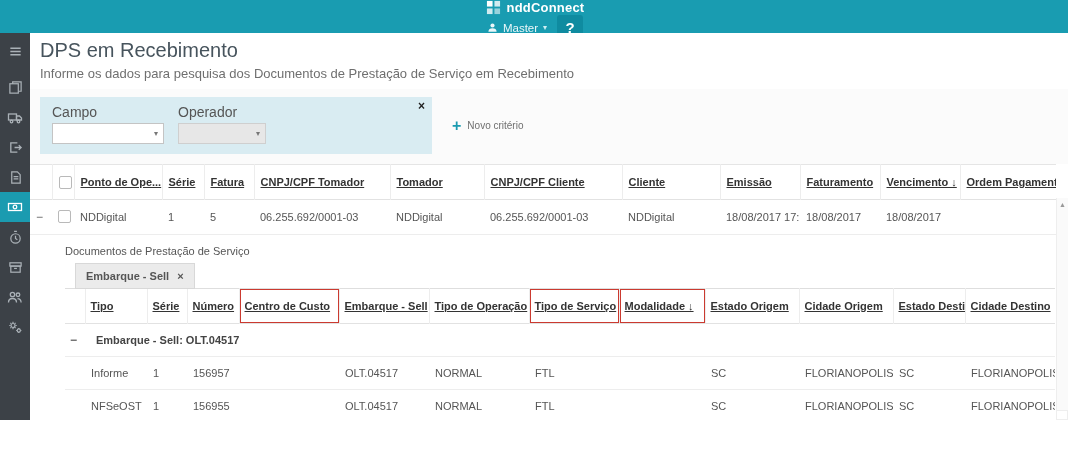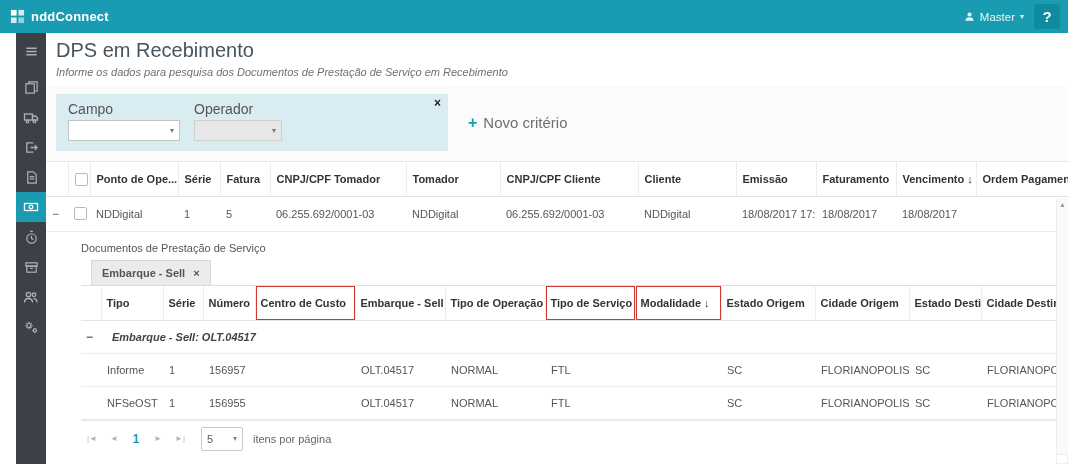--- a/index.html
+++ b/index.html
@@ -1,40 +1,40 @@
 <!DOCTYPE html>
 <html><head>
 <meta charset="utf-8">
 <style>
   * { margin:0; padding:0; box-sizing:border-box; }
   html,body { width:1068px; height:464px; overflow:hidden; background:#fff;
               font-family:"Liberation Sans","DejaVu Sans",sans-serif; }
   
   .topbar { height:33px; background:#199cb1; display:flex; align-items:center;
-            justify-content:space-between; padding:0 8px 0 10px; }
+            justify-content:space-between; padding:0 8px 0 10px;flex-direction:column; }
   .brand { display:flex; align-items:center; gap:6px; color:#fff; cursor:pointer; }
   .brand-text { font-size:13px; font-weight:bold; letter-spacing:.2px; }
   .topbar-right { display:flex; align-items:center; gap:10px; }
   .user-menu { display:flex; align-items:center; gap:5px; color:#eaf7f9; font-size:11.5px; cursor:pointer; }
   .user-caret { font-size:8px; color:#cdeef3; }
   .help-btn { width:26px; height:25px; background:#0f8ba0; color:#fff; border:none;
               border-radius:3px; font-size:15px; font-weight:bold; cursor:pointer; }
   
-  .main-row { display:flex; height:431px;margin-left:16px; }
+  .main-row { display:flex; height:387px; }
   .sidebar { width:30px; background:#3c4147; display:flex; flex-direction:column;
              align-items:center; padding-top:3px; flex:none; }
   .side-item { width:30px; height:30px; display:flex; align-items:center; justify-content:center;
                color:#aab1b7; cursor:pointer; }
   .side-item.first { margin-bottom:6px; }
   .side-item.active { background:#1b9bb0; color:#fff; }
   .content { flex:1; position:relative; overflow:hidden; background:#fff; }
   
   .page-head { padding:6px 12px 8px 10px; }
   .page-title { font-size:20px; font-weight:400; color:#47545d; }
-  .page-subtitle { font-size:11px; color:#6f6f6f; margin-top:4px;font-style:italic; }
+  .page-subtitle { font-size:13px; color:#6f6f6f; margin-top:4px; }
   
   .filters-bar { height:23px; display:flex; align-items:center; justify-content:space-between;
                  padding:0 12px 0 10px; background:#f6f6f6; border-top:1px solid #e4e4e4;
                  border-bottom:1px solid #ececec; font-size:11px; color:#555; }
   .filters-actions { display:flex; gap:16px; }
   .filter-link { display:flex; align-items:center; gap:4px; color:#1b9bb0; cursor:pointer; font-size:11px; }
   .filter-area { background:#fbfbfb; padding:8px 10px 10px; display:flex; align-items:center; gap:20px; }
   .criteria { background:#d9ecf2; width:392px; padding:7px 12px 10px; position:relative;
               display:flex; gap:14px; }
   .criteria-close { position:absolute; top:3px; right:7px; background:none; border:none;
@@ -43,45 +43,45 @@
   .select { display:flex; align-items:center; justify-content:space-between; height:21px;
             background:#fff; border:1px solid #c4c4c4; padding:0 5px 0 6px; font-size:11px;
             color:#333; cursor:pointer; }
   .select.w1 { width:112px; }
   .select.w2 { width:88px; }
   .select.disabled { background:#e7e7e7; border-color:#cfcfcf; color:#8a8a8a; cursor:default; }
   .sel-caret { font-size:8px; color:#777; }
   .textbox { width:94px; height:21px; background:#e2e2e2; border:1px solid #c9c9c9; font-size:11px; padding:0 5px; }
   .new-criteria { display:flex; align-items:center; gap:6px; cursor:pointer; }
   .nc-plus { color:#1b9bb0; font-size:16px; font-weight:bold; line-height:1; }
-  .nc-label { font-size:15px; color:#6f6f6f; }
+  .nc-label { font-size:10px; color:#6f6f6f; }
   
   table.grid { border-collapse:collapse; table-layout:fixed; font-size:11px; color:#555; }
   .main-grid { width:1026px; border-top:1px solid #e5e5e5; }
   .grid th { text-align:left; font-weight:bold; color:#333; padding:10px 6px; white-space:nowrap;
-             overflow:hidden; border-left:1px solid #ededed; background:#fff; }
+             overflow:hidden; border-left:1px solid #ededed; background:#fff;text-decoration:underline; }
   .grid th:first-child { border-left:none; }
   .grid td { padding:10px 6px; white-space:nowrap; overflow:hidden; }
   .grid thead tr { border-bottom:1px solid #e2e2e2; }
   .grid tbody tr { border-bottom:1px solid #ededed; }
   .expander { color:#666; font-size:12px; cursor:pointer; }
   .checkbox { display:inline-block; width:13px; height:13px; background:#fff;
               border:1px solid #b9b9b9; border-radius:2px; vertical-align:middle; cursor:pointer; }
   
   .detail { padding:10px 0 0 35px; }
   .detail-title { font-size:11px; color:#555; margin-bottom:6px; }
   .tab { display:inline-flex; align-items:center; gap:8px; margin-left:10px; margin-bottom:-1px;
          background:#ebebeb; border:1px solid #d8d8d8; padding:6px 10px; font-size:11px;
          font-weight:bold; color:#555; position:relative; z-index:1; cursor:pointer; }
   .tab-close { font-size:11px; font-weight:bold; color:#555; cursor:pointer; }
   .sub-grid { width:990px; border-top:1px solid #dedede; }
   .sub-grid th { padding:11px 5px; }
   .sub-grid th.hl { box-shadow:inset 0 0 0 1px #cb3a30; }
   .group-row td { font-weight:bold; color:#444; padding:9px 5px; }
-  .group-label { margin-left:6px;font-style:italic; }
+  .group-label { margin-left:6px; }
   
   .pager { width:990px; border-top:1px solid #e6e6e6; margin-top:0; padding:6px 0;
            display:flex; align-items:center; font-size:11px; color:#666; }
   .pg-btn { width:22px; height:22px; display:flex; align-items:center; justify-content:center;
             color:#b5b5b5; font-size:8px; cursor:pointer; }
   .pg-num { width:22px; height:22px; display:flex; align-items:center; justify-content:center;
             color:#1b9bb0; font-weight:bold; font-size:12px; cursor:pointer; }
   .pg-size { margin:0 8px 0 10px; width:42px; height:24px; border:1px solid #c9c9c9; border-radius:2px;
              display:flex; align-items:center; justify-content:space-between; padding:0 5px;
              font-size:11px; color:#555; cursor:pointer; background:#fff; }

